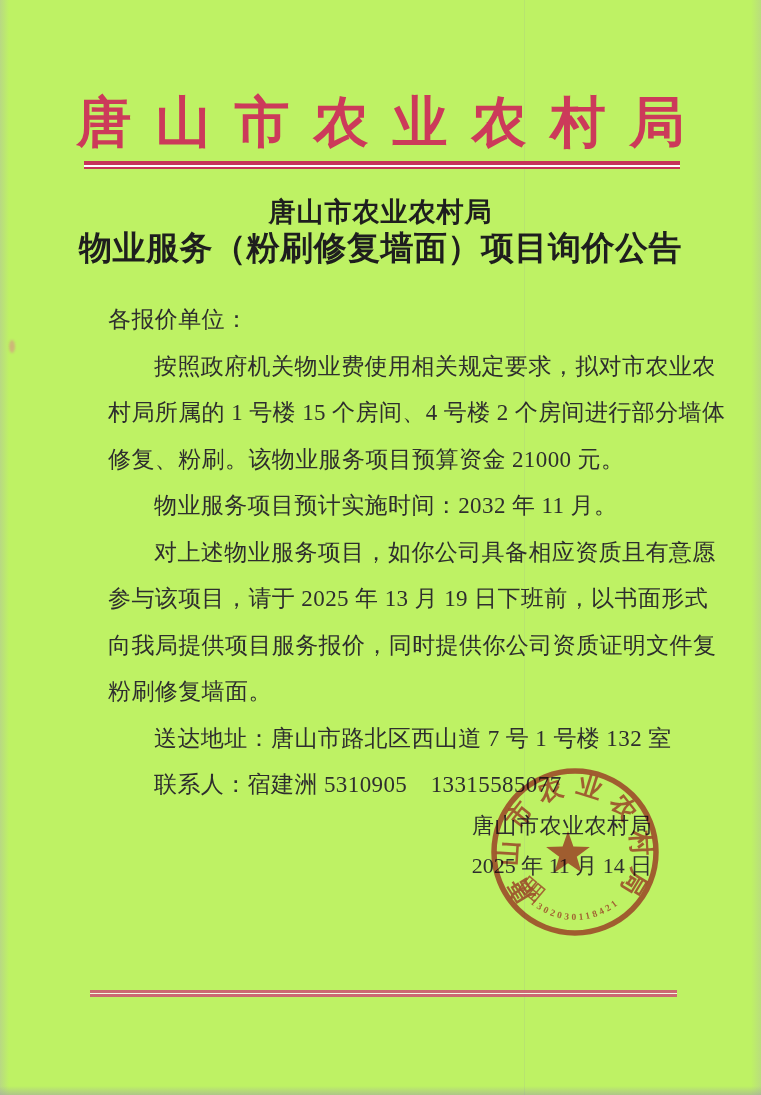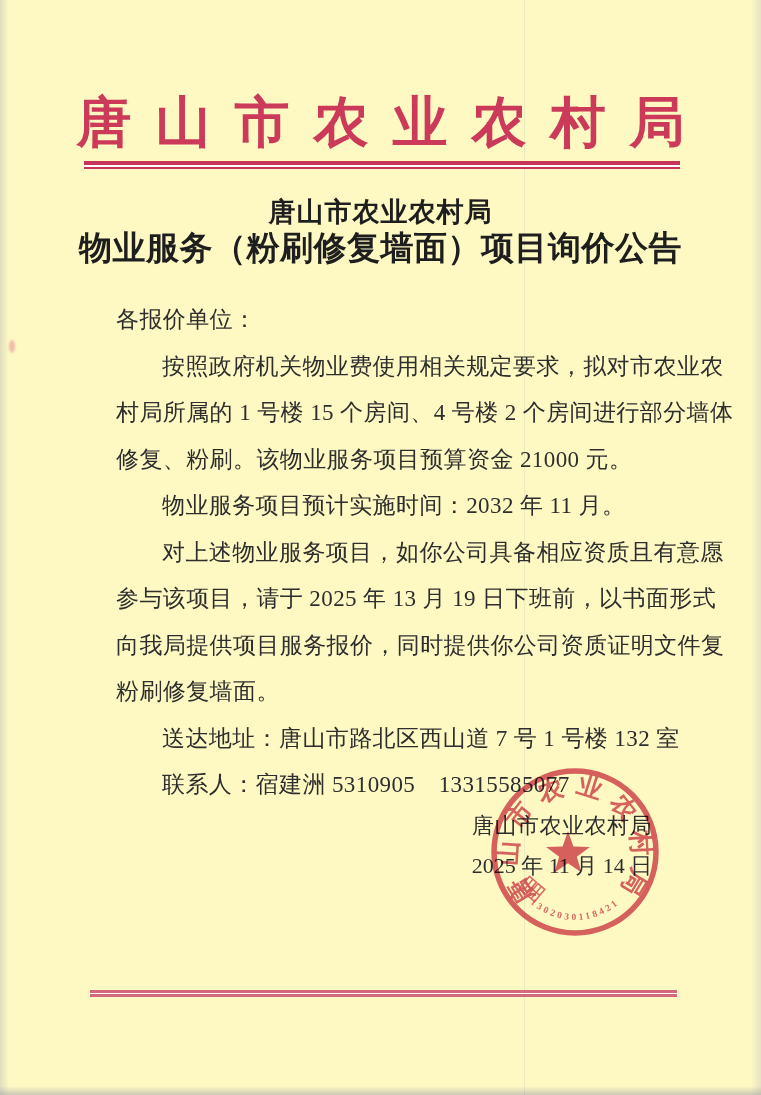--- a/index.html
+++ b/index.html
@@ -1,20 +1,20 @@
 <!DOCTYPE html>
 <html style="--red-header: #cc3a5a; --red-rule: #c7335a; --red-footer: #cd5a74; --seal-red: #cf4560; --ink: #2e2e2e;"><head>
 <meta charset="utf-8">
 <style>
   html,body{margin:0;padding:0;background:#9a9aa0;}
   .page{
     position:relative;
     width:761px;height:1095px;
     margin:0 auto;
-    background:#fef9c3;
+    background:#bef264;
     overflow:hidden;
     font-family:"Liberation Serif","DejaVu Serif",serif;
     color:var(--ink,#2e2e2e);
   }
   
   .edge-left{position:absolute;left:0;top:0;width:9px;height:100%;
     background:linear-gradient(to right,rgba(175,175,182,.38),rgba(175,175,182,0));}
   .edge-right{position:absolute;right:0;top:0;width:10px;height:100%;
     background:linear-gradient(to left,rgba(175,175,182,.30),rgba(175,175,182,0));}
   .edge-bottom{position:absolute;left:0;bottom:0;width:100%;height:9px;
@@ -37,21 +37,21 @@
     background:linear-gradient(to bottom,
       var(--red-rule,#c7335a) 0 4.5px,
       #ffffff 4.5px 6px,
       var(--red-rule,#c7335a) 6px 8px);
   }
   .doc-title{position:absolute;left:0;top:196px;width:100%;text-align:center;
     font-weight:bold;color:#1e1e1e;}
   .doc-title .t1{font-size:27px;line-height:33px;letter-spacing:1px;}
   .doc-title .t2{font-size:33px;line-height:38px;letter-spacing:.5px;}
   
-  .doc-body{position:absolute;left:116px;top:297px;width:575px;}
+  .doc-body{position:absolute;left:108px;top:297px;width:575px;}
   .body-line{
     height:46.5px;line-height:46.5px;
     font-size:23px;white-space:pre;letter-spacing:.4px;
   }
   .body-line.indent{padding-left:46px;}
   
   .signature{position:absolute;left:462px;top:812px;width:200px;text-align:center;}
   .sig-agency{font-size:22px;line-height:28px;letter-spacing:.5px;white-space:nowrap;}
   .sig-date{font-size:22px;line-height:28px;margin-top:12px;white-space:nowrap;}
   

